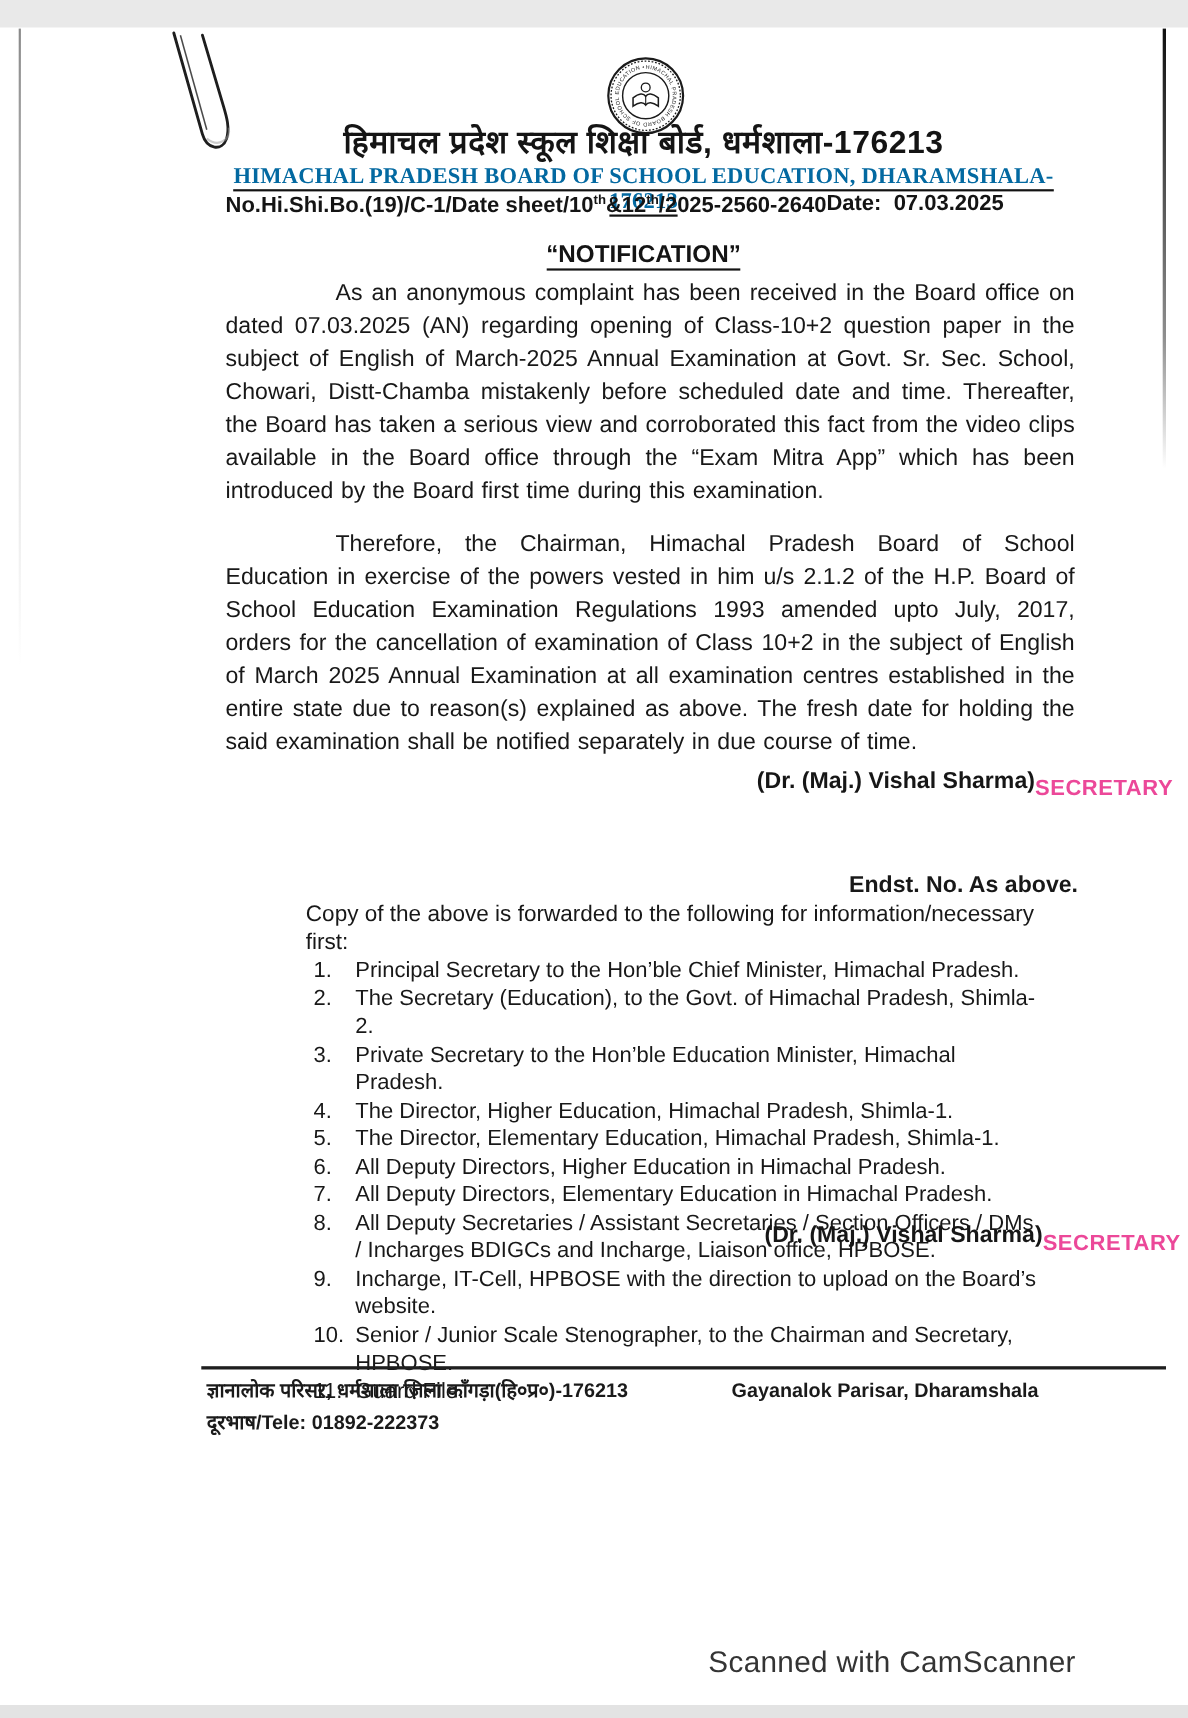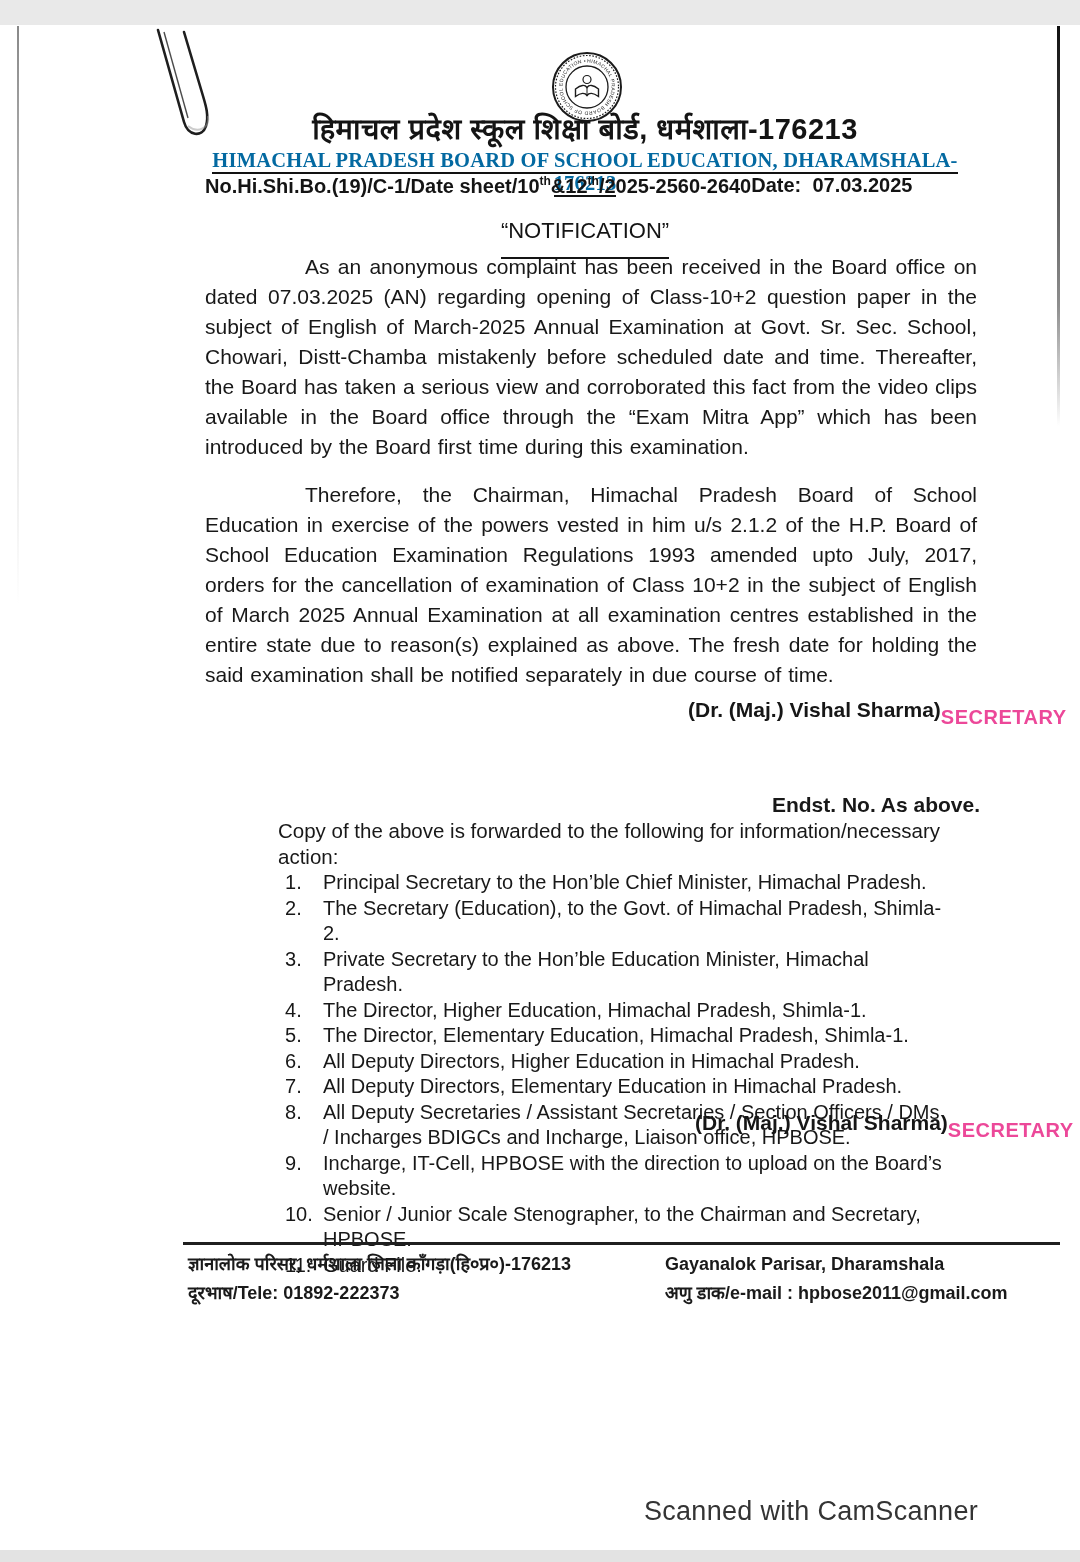--- a/index.html
+++ b/index.html
@@ -54,22 +54,22 @@
     position: absolute; left: 205px; top: 174px; width: 712px;
     display: flex; 
     font-size: 20px; font-weight: bold; color: #141414;
   }
   .ref-row sup { font-size: 12px; }
 
   .notification-title {
     position: absolute; left: 190px; top: 218px; width: 790px; text-align: center;
   }
   .notification-title span {
-    font-size: 22px; font-weight: normal; color: #141414;
-    border-bottom: 2.5px solid #141414; padding-bottom: 14px;
+    font-size: 22px; font-weight: bold; color: #141414;
+    border-bottom: 2.5px solid #141414; padding-bottom: 1px;
   }
 
   
   .para {
     position: absolute; left: 205px; width: 772px;
     font-size: 21px; line-height: 30px; text-align: justify; color: #181818;
     text-indent: 100px; word-spacing: 1px;
   }
   .para-1 { top: 252px; }
   .para-2 { top: 480px; }
@@ -162,21 +162,21 @@
   <div class="sig-block sig-1">
     <svg class="sig-stroke" width="250" height="72" viewBox="0 0 250 72">
       <path d="M38,8 C26,0 16,12 20,30 C24,48 38,56 32,64 C25,72 12,64 16,50 C19,38 34,34 41,44 C47,53 40,62 45,66 C51,70 59,58 62,46 C64,38 60,58 69,63 C77,67 88,62 102,57 L218,30 C232,27 236,34 225,38 L128,62" fill="none" stroke="#131313" stroke-width="3.4" stroke-linecap="round" stroke-linejoin="round"></path>
     </svg>
     <div class="sig-name">(Dr. (Maj.) Vishal Sharma)</div>
     <div class="sig-title">SECRETARY</div>
   </div>
 
   <div class="endst">
     <div class="endst-no">Endst. No. As above.</div>
-    <div class="copy-line">Copy of the above is forwarded to the following for information/necessary action:</div>
+    <div class="copy-line">Copy of the above is forwarded to the following for information/necessary first:</div>
     <ol class="dist-list">
         <li>Principal Secretary to the Hon’ble Chief Minister, Himachal Pradesh.</li>
         <li>The Secretary (Education), to the Govt. of Himachal Pradesh, Shimla-2.</li>
         <li>Private Secretary to the Hon’ble Education Minister, Himachal Pradesh.</li>
         <li>The Director, Higher Education, Himachal Pradesh, Shimla-1.</li>
         <li>The Director, Elementary Education, Himachal Pradesh, Shimla-1.</li>
         <li>All Deputy Directors, Higher Education in Himachal Pradesh.</li>
         <li>All Deputy Directors, Elementary Education in Himachal Pradesh.</li>
         <li>All Deputy Secretaries / Assistant Secretaries / Section Officers / DMs / Incharges BDIGCs and Incharge, Liaison office, HPBOSE.</li>
         <li>Incharge, IT-Cell, HPBOSE with the direction to upload on the Board’s website.</li>
@@ -193,19 +193,18 @@
     <div class="sig-title">SECRETARY</div>
   </div>
 
   <div class="footer-divider"></div>
   <div class="footer-col footer-left">
       <div>ज्ञानालोक परिसर, धर्मशाला ज़िला काँगड़ा(हि०प्र०)-176213</div>
       <div>दूरभाष/Tele: 01892-222373</div>
     </div>
   <div class="footer-col footer-right">
       <div>Gayanalok Parisar, Dharamshala</div>
-      <div>अणु डाक/e-mail : hpbose2011@gmail.com</div>
     </div>
 
   <div class="camscanner">Scanned with CamScanner</div>
 
   <div class="scan-strip-bottom"></div>
 </div>
 
 </body></html>

